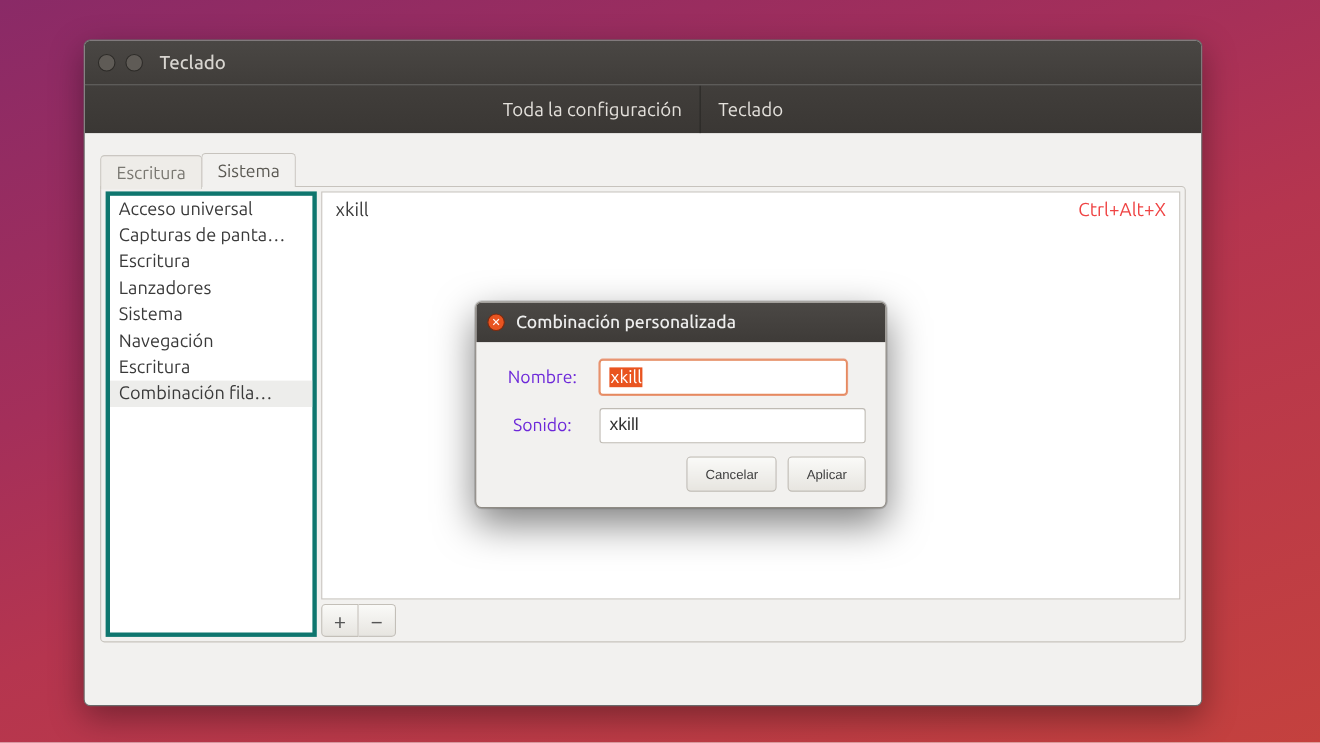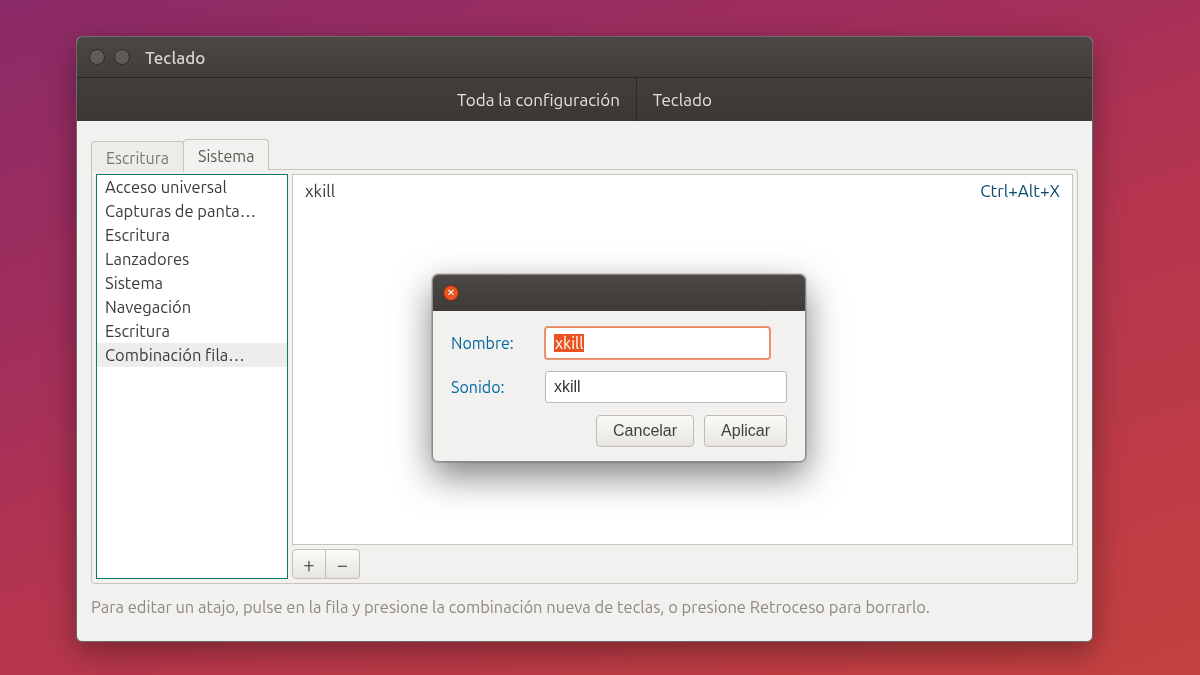--- a/index.html
+++ b/index.html
@@ -28,54 +28,54 @@
   .client { padding: 18px 14px 12px 14px; }
 
   .tabstrip { display:flex; font-size:16px; color:#5b5953; }
   .tab { padding:7px 14px 5px; border:1px solid #c7c3bd; border-bottom:none; background:#e9e7e3; border-radius:4px 4px 0 0; margin-right:-1px; cursor:pointer; }
   .tab.inactive { background:#eeece8; color:#7a7872; position:relative; top:2px; }
   .tab.active { background:#f2f1ef; position:relative; z-index:2;}
 
   .panel { border:1px solid #c7c3bd; border-radius:0 4px 4px 4px; background:#f2f1ef; margin-top:-1px; padding:4px; }
 
   .columns { display:flex; gap:4px; }
-  .catlist { width:192px; height:405px; border:1px solid #0f766e; background:#fff; font-size:16.5px; color:#3a3a3a; overflow:hidden; }
+  .catlist { width:192px; height:405px; border:4px solid #0f766e; background:#fff; font-size:16.5px; color:#3a3a3a; overflow:hidden; }
   .catlist .item { padding:3px 8px; white-space:nowrap; overflow:hidden; text-overflow:ellipsis; cursor:pointer; }
   .catlist .item.selected { background:#ededeb; }
 
   .rightcol { flex:1; display:flex; flex-direction:column; }
   .shortcuts { flex:1; border:1px solid #c7c3bd; background:#fff; font-size:17px; color:#3a3a3a; }
   .row { display:flex; padding:6px 12px; }
   .row .name { flex:1; }
-  .row .keys { color:#0c4a6e; }
+  .row .keys { color:#ef4444; }
 
   .toolbar { display:flex; gap:0; margin-top:4px; }
   .tbtn { width:34px; height:30px; border:1px solid #c3bfb8; background:linear-gradient(#fafaf8,#e7e5e0); font-size:20px; color:#555; display:flex; align-items:center; justify-content:center; cursor:pointer; }
   .tbtn:first-child { border-radius:4px 0 0 4px; }
   .tbtn:last-child { border-left:none; border-radius:0 4px 4px 0; }
 
   .hint { margin-top:14px; font-size:16.5px; color:#8d8984; }
 
   
   .dialog {
     position:absolute; left:432px; top:274px; width:374px; background:#f2f1ef;
     border:1px solid #8f8b84; border-radius:6px; box-shadow:0 14px 36px rgba(0,0,0,.5), 0 0 0 1px rgba(0,0,0,.15);
     overflow:hidden;
   }
   .dlg-title { height:36px; background:linear-gradient(#4b4845,#3e3b38); display:flex; align-items:center; gap:10px; padding:0 10px; color:#eee; font-size:16px; font-weight:500;}
   .dlg-close { width:16px; height:16px; border-radius:50%; background:#e95420; border:1px solid #7a2a10; display:flex; align-items:center; justify-content:center; color:#fff; font-size:10px; line-height:1; cursor:pointer;}
   .dlg-body { padding:16px 18px 14px; }
   .dlg-row { display:flex; align-items:center; margin-bottom:12px; }
-  .dlg-row label { width:84px; text-align:left; margin-right:10px; font-size:16px; color:#0369a1; }
+  .dlg-row label { width:84px; text-align:center; margin-right:10px; font-size:16px; color:#6d28d9; }
   .dlg-row input { flex:1; height:32px; border:1px solid #bfbbb4; border-radius:3px; padding:0 8px; font-size:16px; background:#fff; color:#333; }
   .dlg-row input.focused { border-color:#e58a5f; box-shadow:0 0 0 1px #e9997a; }
   .dlg-row input.focused::selection { background:#e95420; color:#fff; }
   .sel { background:#e95420; color:#fff; padding:0 1px; }
   .dlg-buttons { display:flex; justify-content:flex-end; gap:10px; margin-top:6px; }
-  .btn { height:32px; padding:0 16px; border:1px solid #bfbbb4; border-radius:4px; background:linear-gradient(#fafaf8,#e7e5e0); font-size:16px; color:#3f3f3f; cursor:pointer; }
+  .btn { height:32px; padding:0 16px; border:1px solid #bfbbb4; border-radius:4px; background:linear-gradient(#fafaf8,#e7e5e0); font-size:12px; color:#3f3f3f; cursor:pointer; }
 </style>
 </head>
 <body>
 
 <div class="window">
   <div class="titlebar">
     <span class="tb-btn"></span>
     <span class="tb-btn"></span>
     <span class="tb-title">Teclado</span>
   </div>
@@ -108,27 +108,27 @@
               <span class="keys">Ctrl+Alt+X</span>
             </div>
           </div>
           <div class="toolbar">
             <div class="tbtn">+</div>
             <div class="tbtn">−</div>
           </div>
         </div>
       </div>
     </div>
-    <div class="hint">Para editar un atajo, pulse en la fila y presione la combinación nueva de teclas, o presione Retroceso para borrarlo.</div>
   </div>
 </div>
 
 <div class="dialog">
   <div class="dlg-title">
     <span class="dlg-close">✕</span>
+    <span>Combinación personalizada</span>
   </div>
   <div class="dlg-body">
     <div class="dlg-row">
       <label>Nombre:</label>
       <div style="flex:1;position:relative;">
         <input class="focused" type="text" style="color: transparent; caret-color: rgb(51, 51, 51);" value="xkill">
         <div style="position:absolute;left:1px;top:1px;right:1px;bottom:1px;padding:0 8px;display:flex;align-items:center;pointer-events:none;font-size:16px;">
           <span class="sel">xkill</span>
         </div>
       </div>

